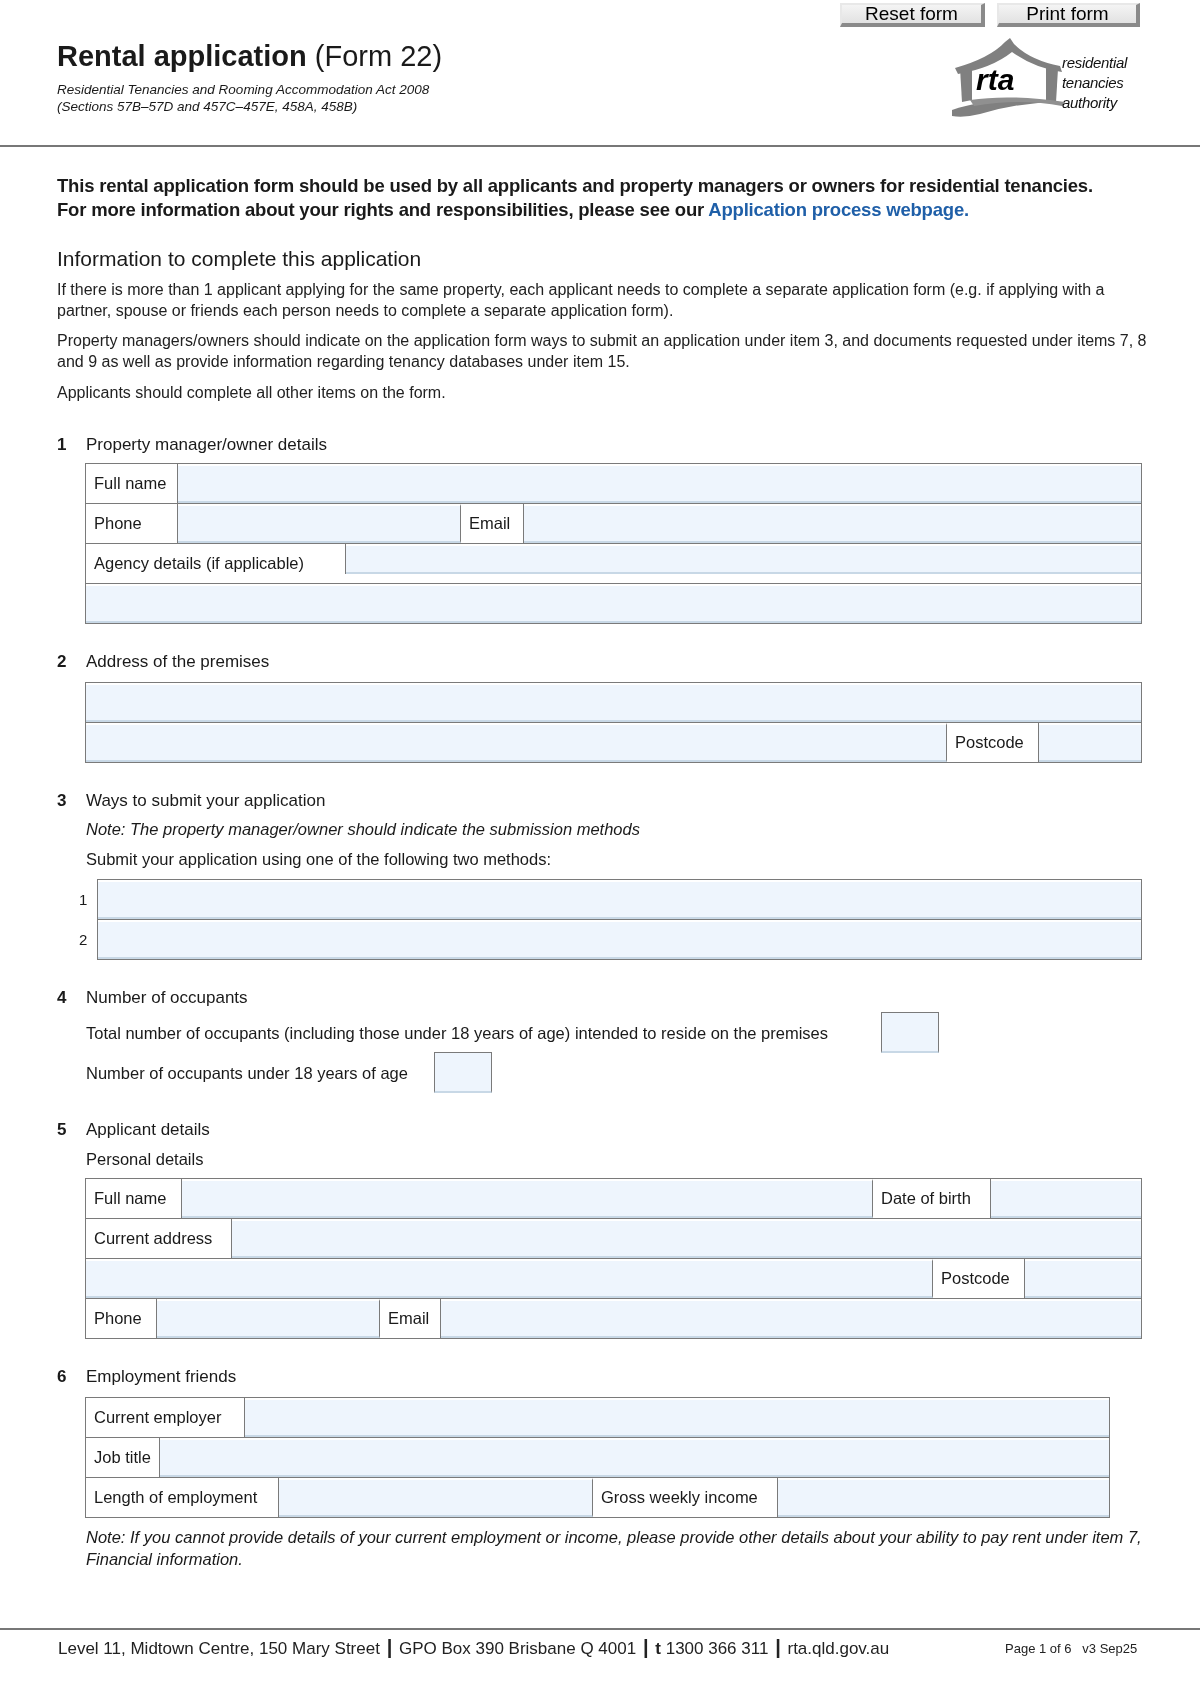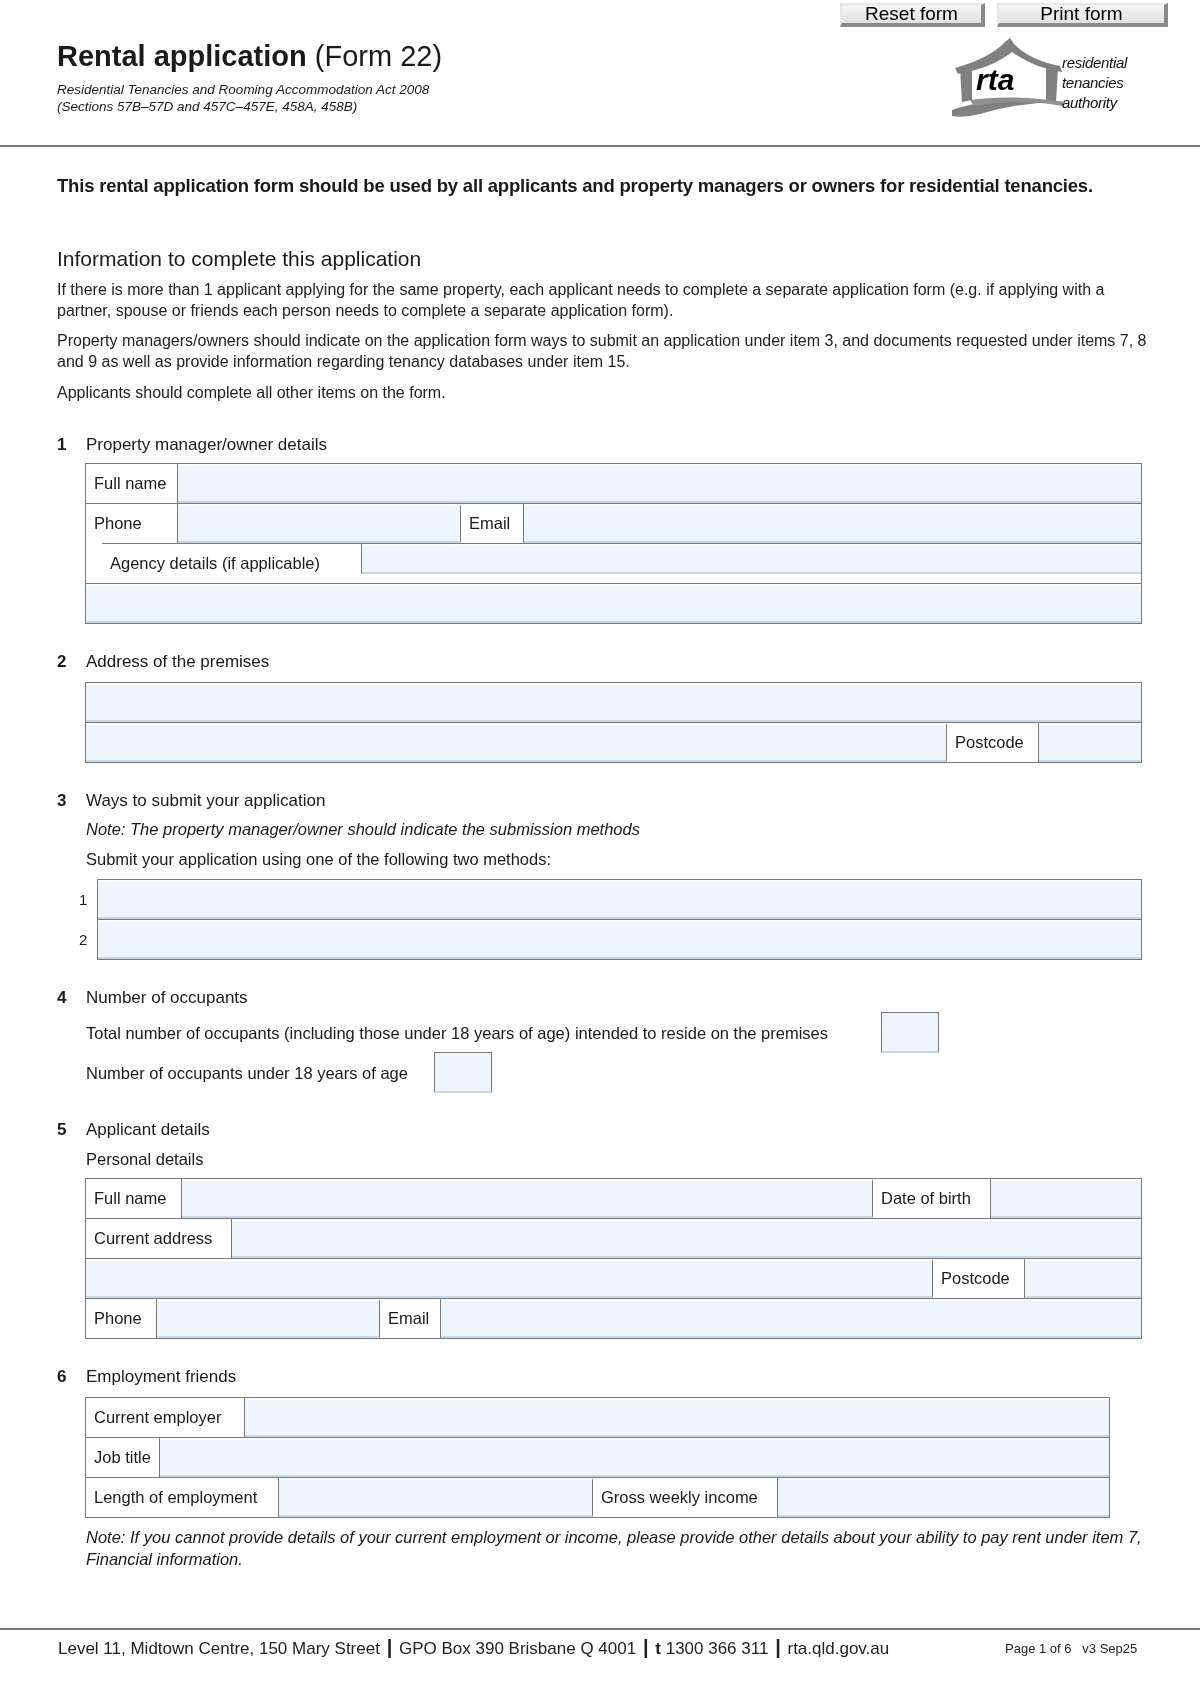--- a/index.html
+++ b/index.html
@@ -9,21 +9,21 @@
   
   .topbtn {
     position: absolute; top: 3px; height: 24px;
     background: linear-gradient(#f4f4f4, #e2e2e2);
     border-top: 2px solid #e8e8e8; border-left: 2px solid #e8e8e8;
     border-right: 4px solid #8a8a8a; border-bottom: 4px solid #8a8a8a;
     font-size: 19px; color: #000; text-align: center; line-height: 18px;
     cursor: pointer;
   }
   #reset-btn { left: 840px; width: 145px; }
-  #print-btn { left: 997px; width: 171px; }
+  #print-btn { left: 997px; width: 143px; }
 
   
   .title { position: absolute; left: 57px; top: 38px; font-size: 29px; line-height: 36px; }
   .title .bold { font-weight: bold; }
   .title .light { font-weight: normal; }
   .act { position: absolute; left: 57px; top: 81px; font-size: 13.5px; font-style: italic; line-height: 17px; }
   .header-rule { position: absolute; left: 0; top: 145px; width: 1200px; height: 2px; background: #777; }
 
   
   .logo { position: absolute; left: 950px; top: 38px; width: 200px; height: 80px; }
@@ -90,41 +90,42 @@
 <div class="logo-text">
   <div>residential</div>
   <div>tenancies</div>
   <div>authority</div>
 </div>
 
 <div class="header-rule"></div>
 
 <div class="intro">
   <div>This rental application form should be used by all applicants and property managers or owners for residential tenancies.</div>
+  <div><span>For more information about your rights and responsibilities, please see our </span><a href="#">Application process webpage.</a></div>
 </div>
 
 <div class="h2">Information to complete this application</div>
 <div class="para" style="top:279px;">If there is more than 1 applicant applying for the same property, each applicant needs to complete a separate application form (e.g. if applying with a partner, spouse or friends each person needs to complete a separate application form).</div>
 <div class="para" style="top:330px;">Property managers/owners should indicate on the application form ways to submit an application under item 3, and documents requested under items 7, 8 and 9 as well as provide information regarding tenancy databases under item 15.</div>
 <div class="para" style="top:382px;">Applicants should complete all other items on the form.</div>
 
 <div class="sec-num" style="top:434px;">1</div>
 <div class="sec-title" style="top:434px;">Property manager/owner details</div>
 <div class="grid" style="left:85px; top:463px; width:1057px; height:161px;">
   <div class="row first" style="top:0; height:39px;">
     <div class="lbl" style="width:92px;">Full name</div>
     <input class="fld" value="" style="">
   </div>
   <div class="row" style="top:39px; height:40px;">
     <div class="lbl" style="width:92px;">Phone</div>
     <input class="fld fixed bordered" style="width: 283px;" value="">
     <div class="lbl" style="width:63px;">Email</div>
     <input class="fld" value="" style="">
   </div>
-  <div class="row" style="top:79px; height:31px;margin-left:16px;">
+  <div class="row" style="top:79px; height:31px;">
     <div class="lbl" style="width:260px;">Agency details (if applicable)</div>
     <input class="fld" value="" style="">
   </div>
   <div class="row" style="top:119px; height:40px;">
     <input class="fld" value="" style="">
   </div>
 </div>
 
 <div class="sec-num" style="top:651px;">2</div>
 <div class="sec-title" style="top:651px;">Address of the premises</div>

